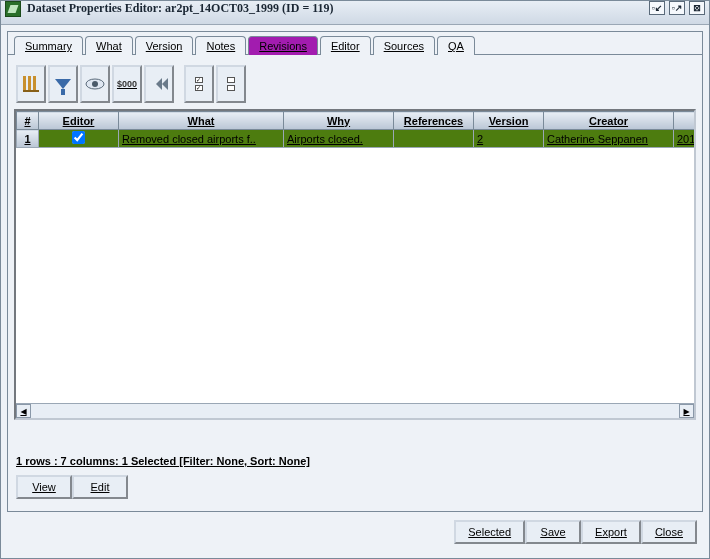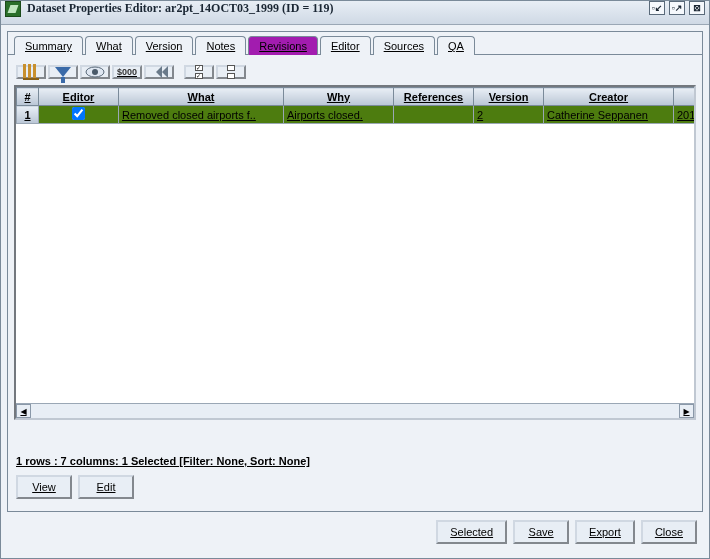--- a/index.html
+++ b/index.html
@@ -118,21 +118,21 @@
     overflow: hidden;
   }
   
   .toolbar {
     display: flex;
     align-items: center;
     padding: 4px 2px 6px;
     gap: 2px;
   }
   .tool-btn {
-    width: 30px; height: 14px;
+    width: 30px; height: 38px;
     border: 2px outset #d0d8e2;
     background: #e8eef5;
     display: flex;
     align-items: center;
     justify-content: center;
     cursor: pointer;
   }
   .ico {
     width: 16px; height: 16px;
     display: block;
@@ -210,21 +210,21 @@
     background: #e8eef5;
   }
   .status {
     font-weight: bold;
     font-size: 11px;
     padding: 3px 2px 2px;
     margin-top: 32px;
   }
   .btn-row {
     display: flex;
-    gap: 6px;
+    gap: 0;
     padding: 6px 2px;
   }
   .btn-row.right {
     justify-content: flex-end;
     padding: 8px 6px;
   }
   button.std {
     font-family: Arial, sans-serif;
     font-size: 11px;
     background: #e8eef5;

